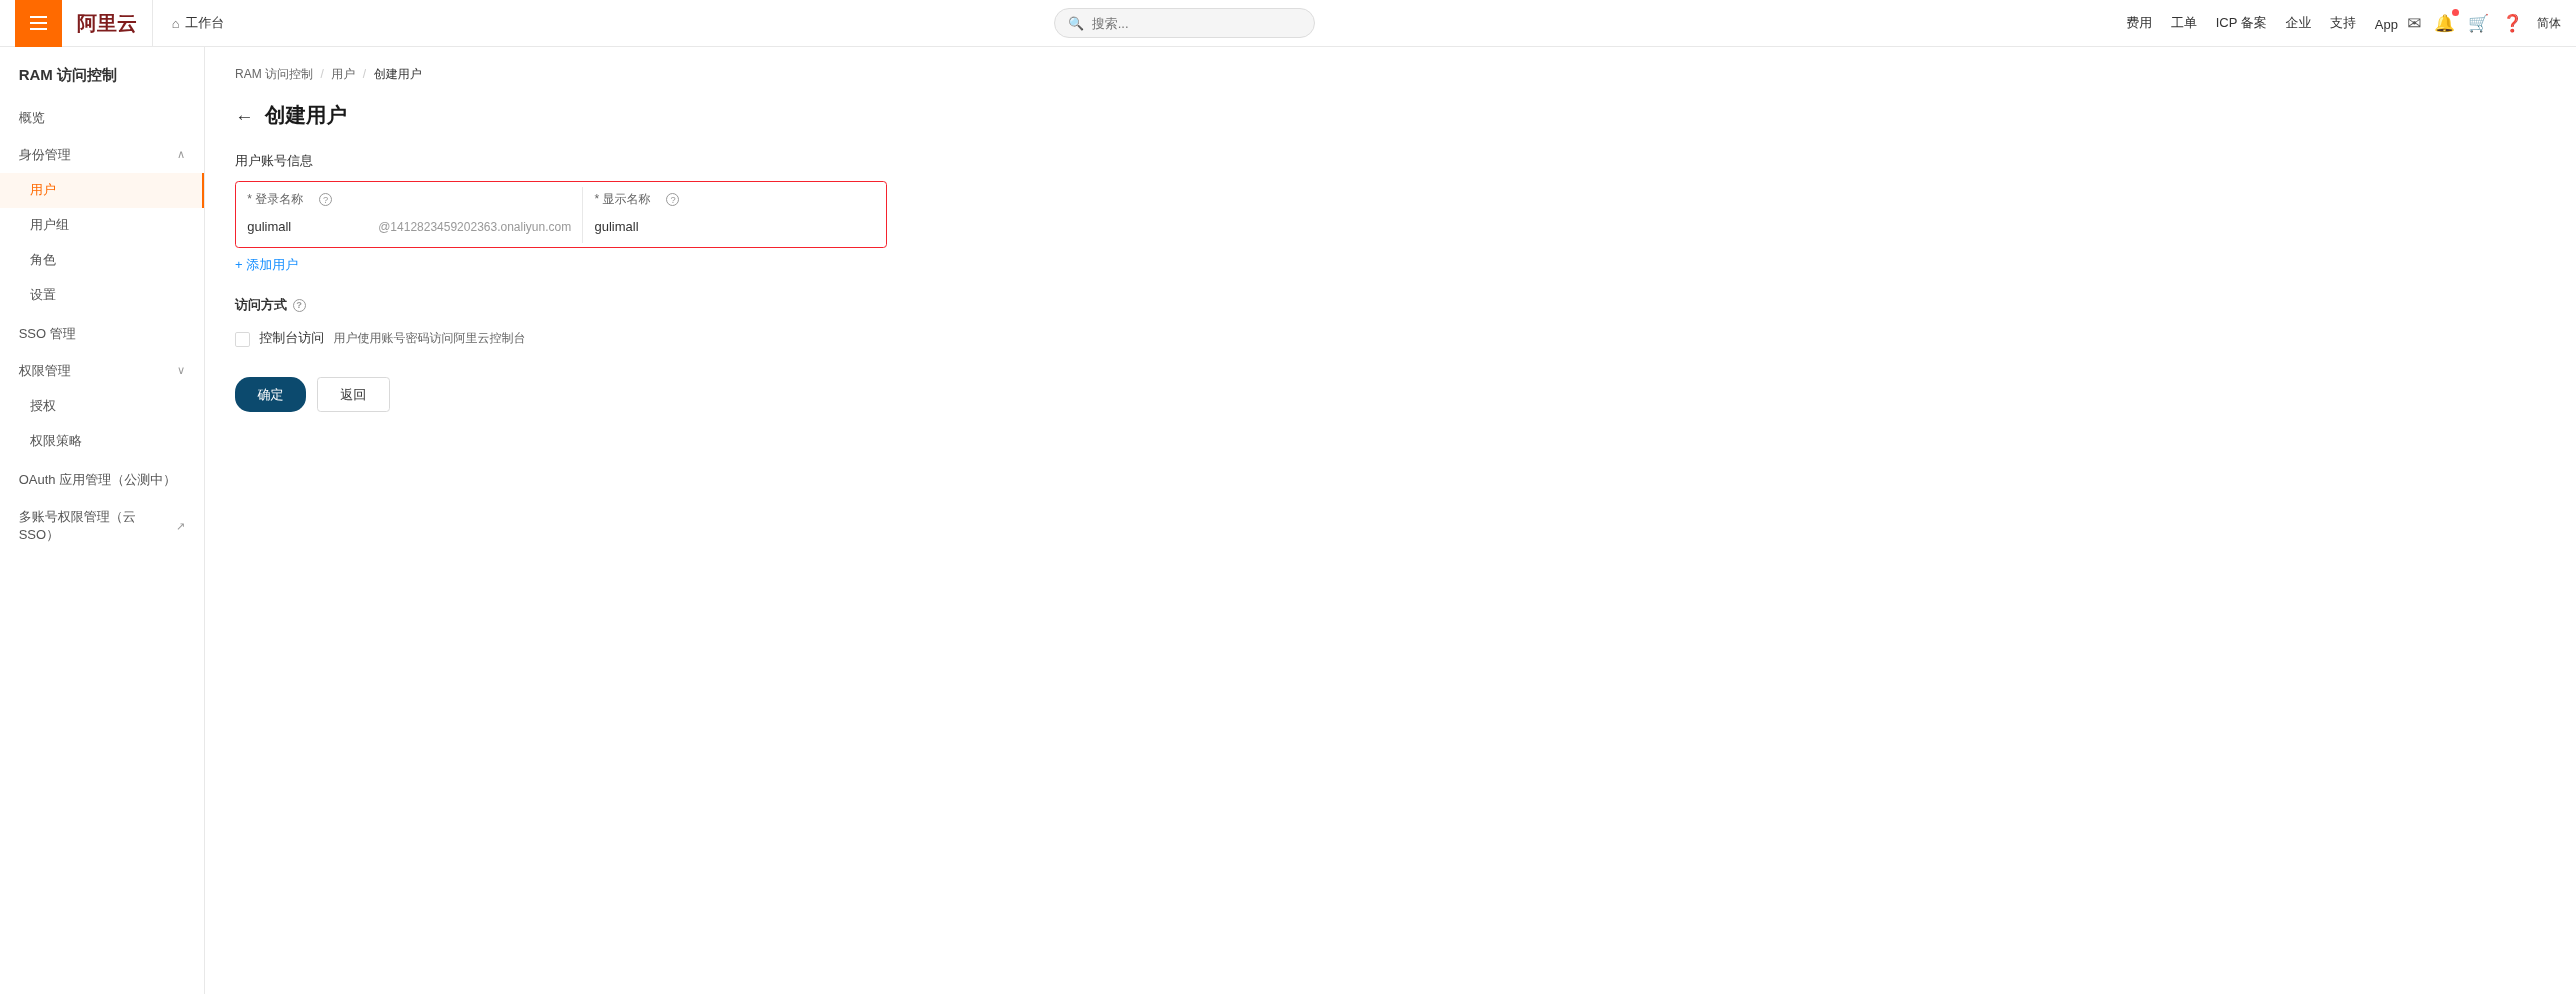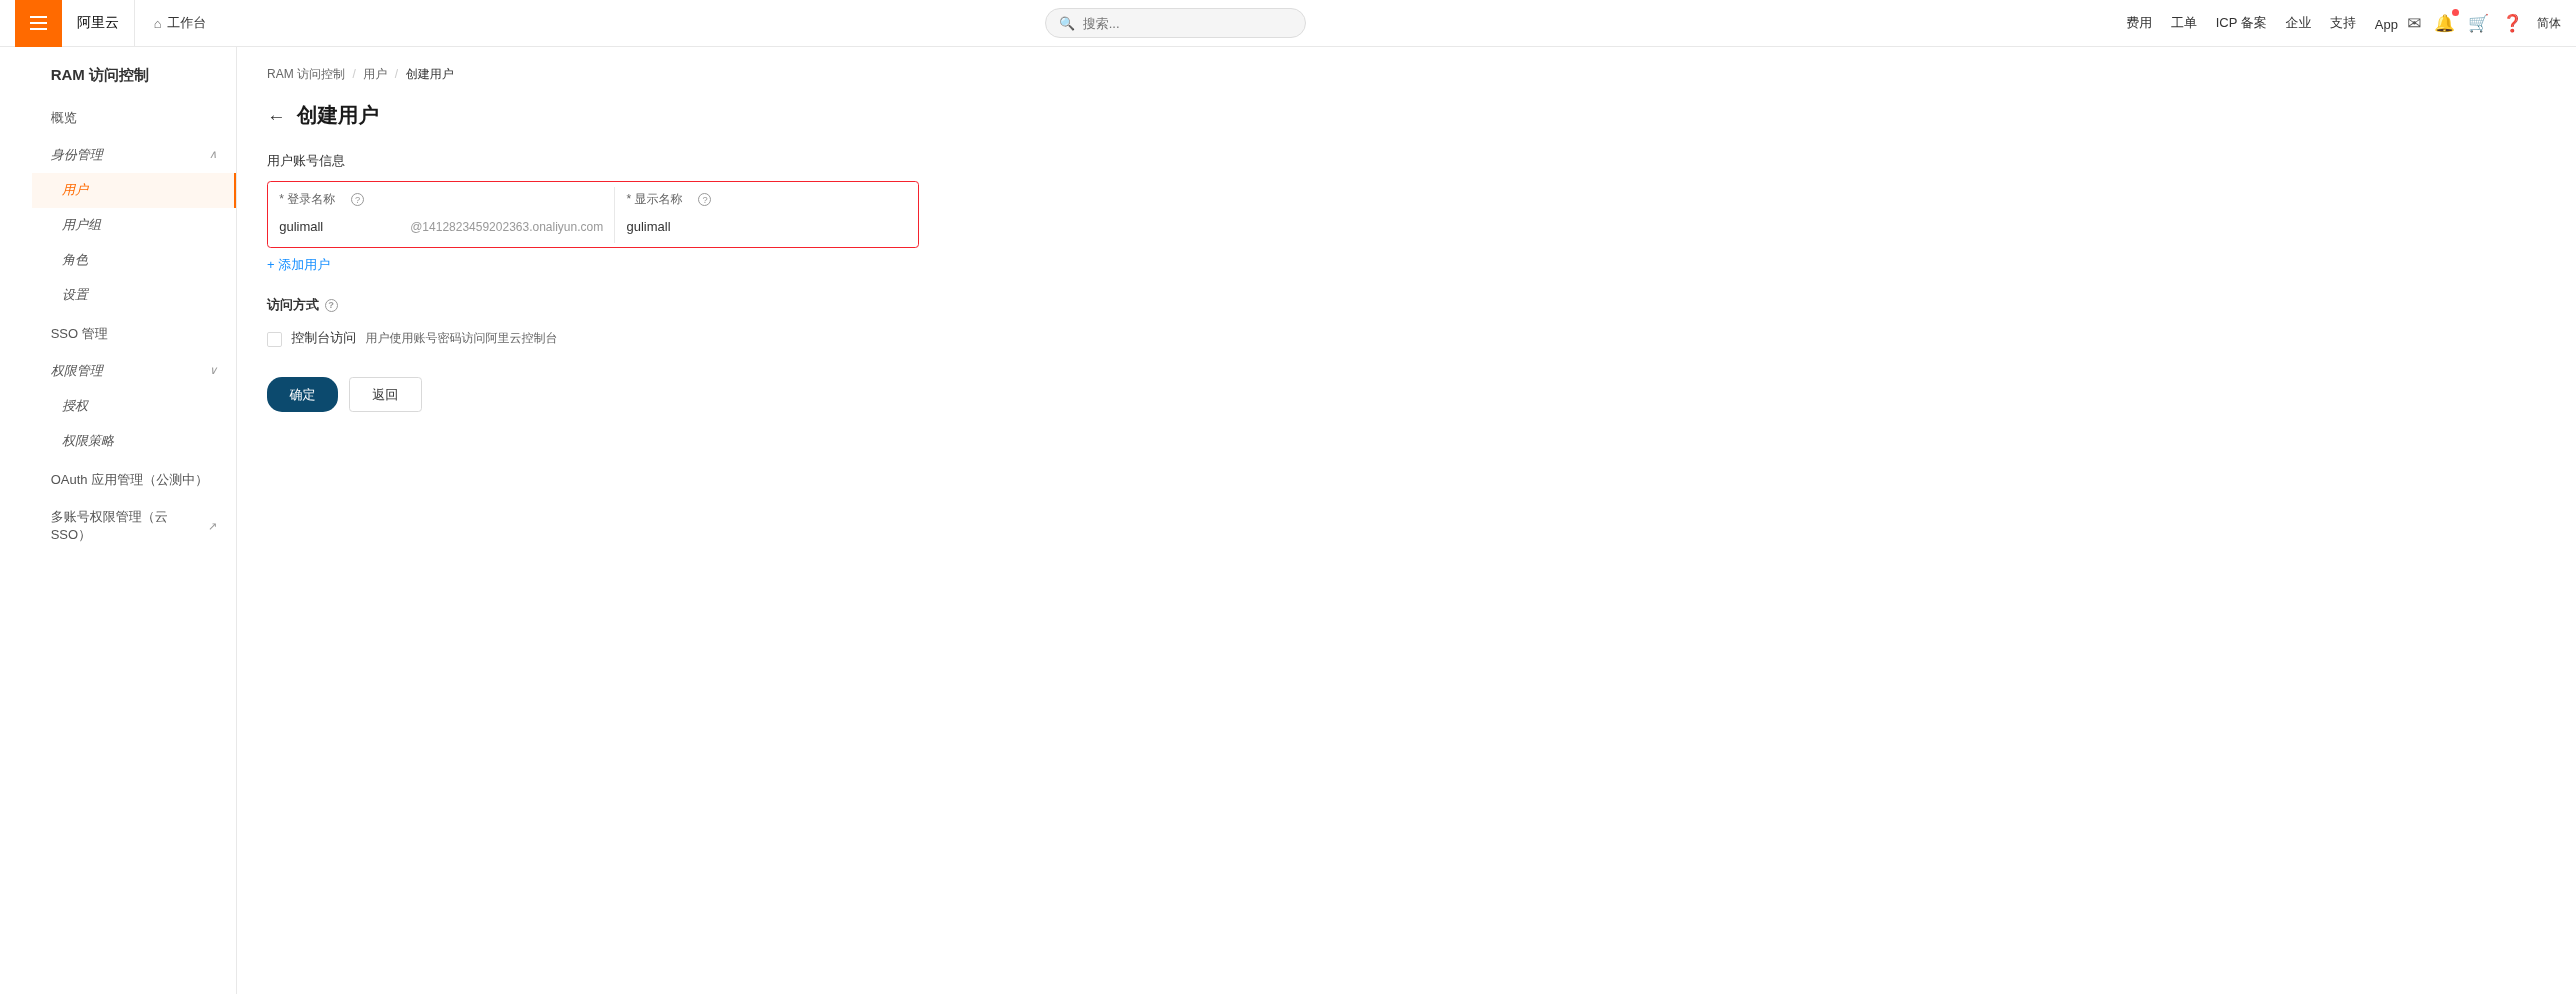--- a/index.html
+++ b/index.html
@@ -47,23 +47,23 @@
       background: #fff;
     }
     .logo-area {
       display: flex;
       align-items: center;
       padding: 0 15px;
       border-right: 0.9px solid #e8e8e8;
       height: 47px;
     }
     .logo-text {
-      color: #000000;
-      font-size: 14px;
-      font-weight: normal;
+      color: #7f1d1d;
+      font-size: 20px;
+      font-weight: bold;
     }
     .workbench {
       display: flex;
       align-items: center;
       gap: 5.6px;
       padding: 0 18.7px;
       height: 47px;
       color: #333;
       font-size: 13px;
       cursor: pointer;
@@ -130,21 +130,20 @@
     .user-text {
       font-size: 12px;
       cursor: pointer;
       color: #333;
     }
 
     
     .layout {
       display: flex;
       margin-top: 47px;
-      padding-left: 32px;
     }
 
     
     .sidebar {
       width: 205px;
       min-height: calc(100vh - 47px);
       background: #fff;
       border-right: 0.9px solid #e8e8e8;
       padding-top: 18.7px;
       flex-shrink: 0;
@@ -159,21 +158,20 @@
       display: flex;
       align-items: center;
       padding: 9.3px 18.7px;
       cursor: pointer;
       color: #555;
       font-size: 13px;
       gap: 5.6px;
     }
     .sidebar-group {
       margin-bottom: 3.7px;
-      font-style: italic;
     }
     .sidebar-group-header {
       display: flex;
       align-items: center;
       justify-content: space-between;
       padding: 9.3px 18.7px;
       cursor: pointer;
       color: #555;
       font-size: 13px;
       font-weight: 500;

